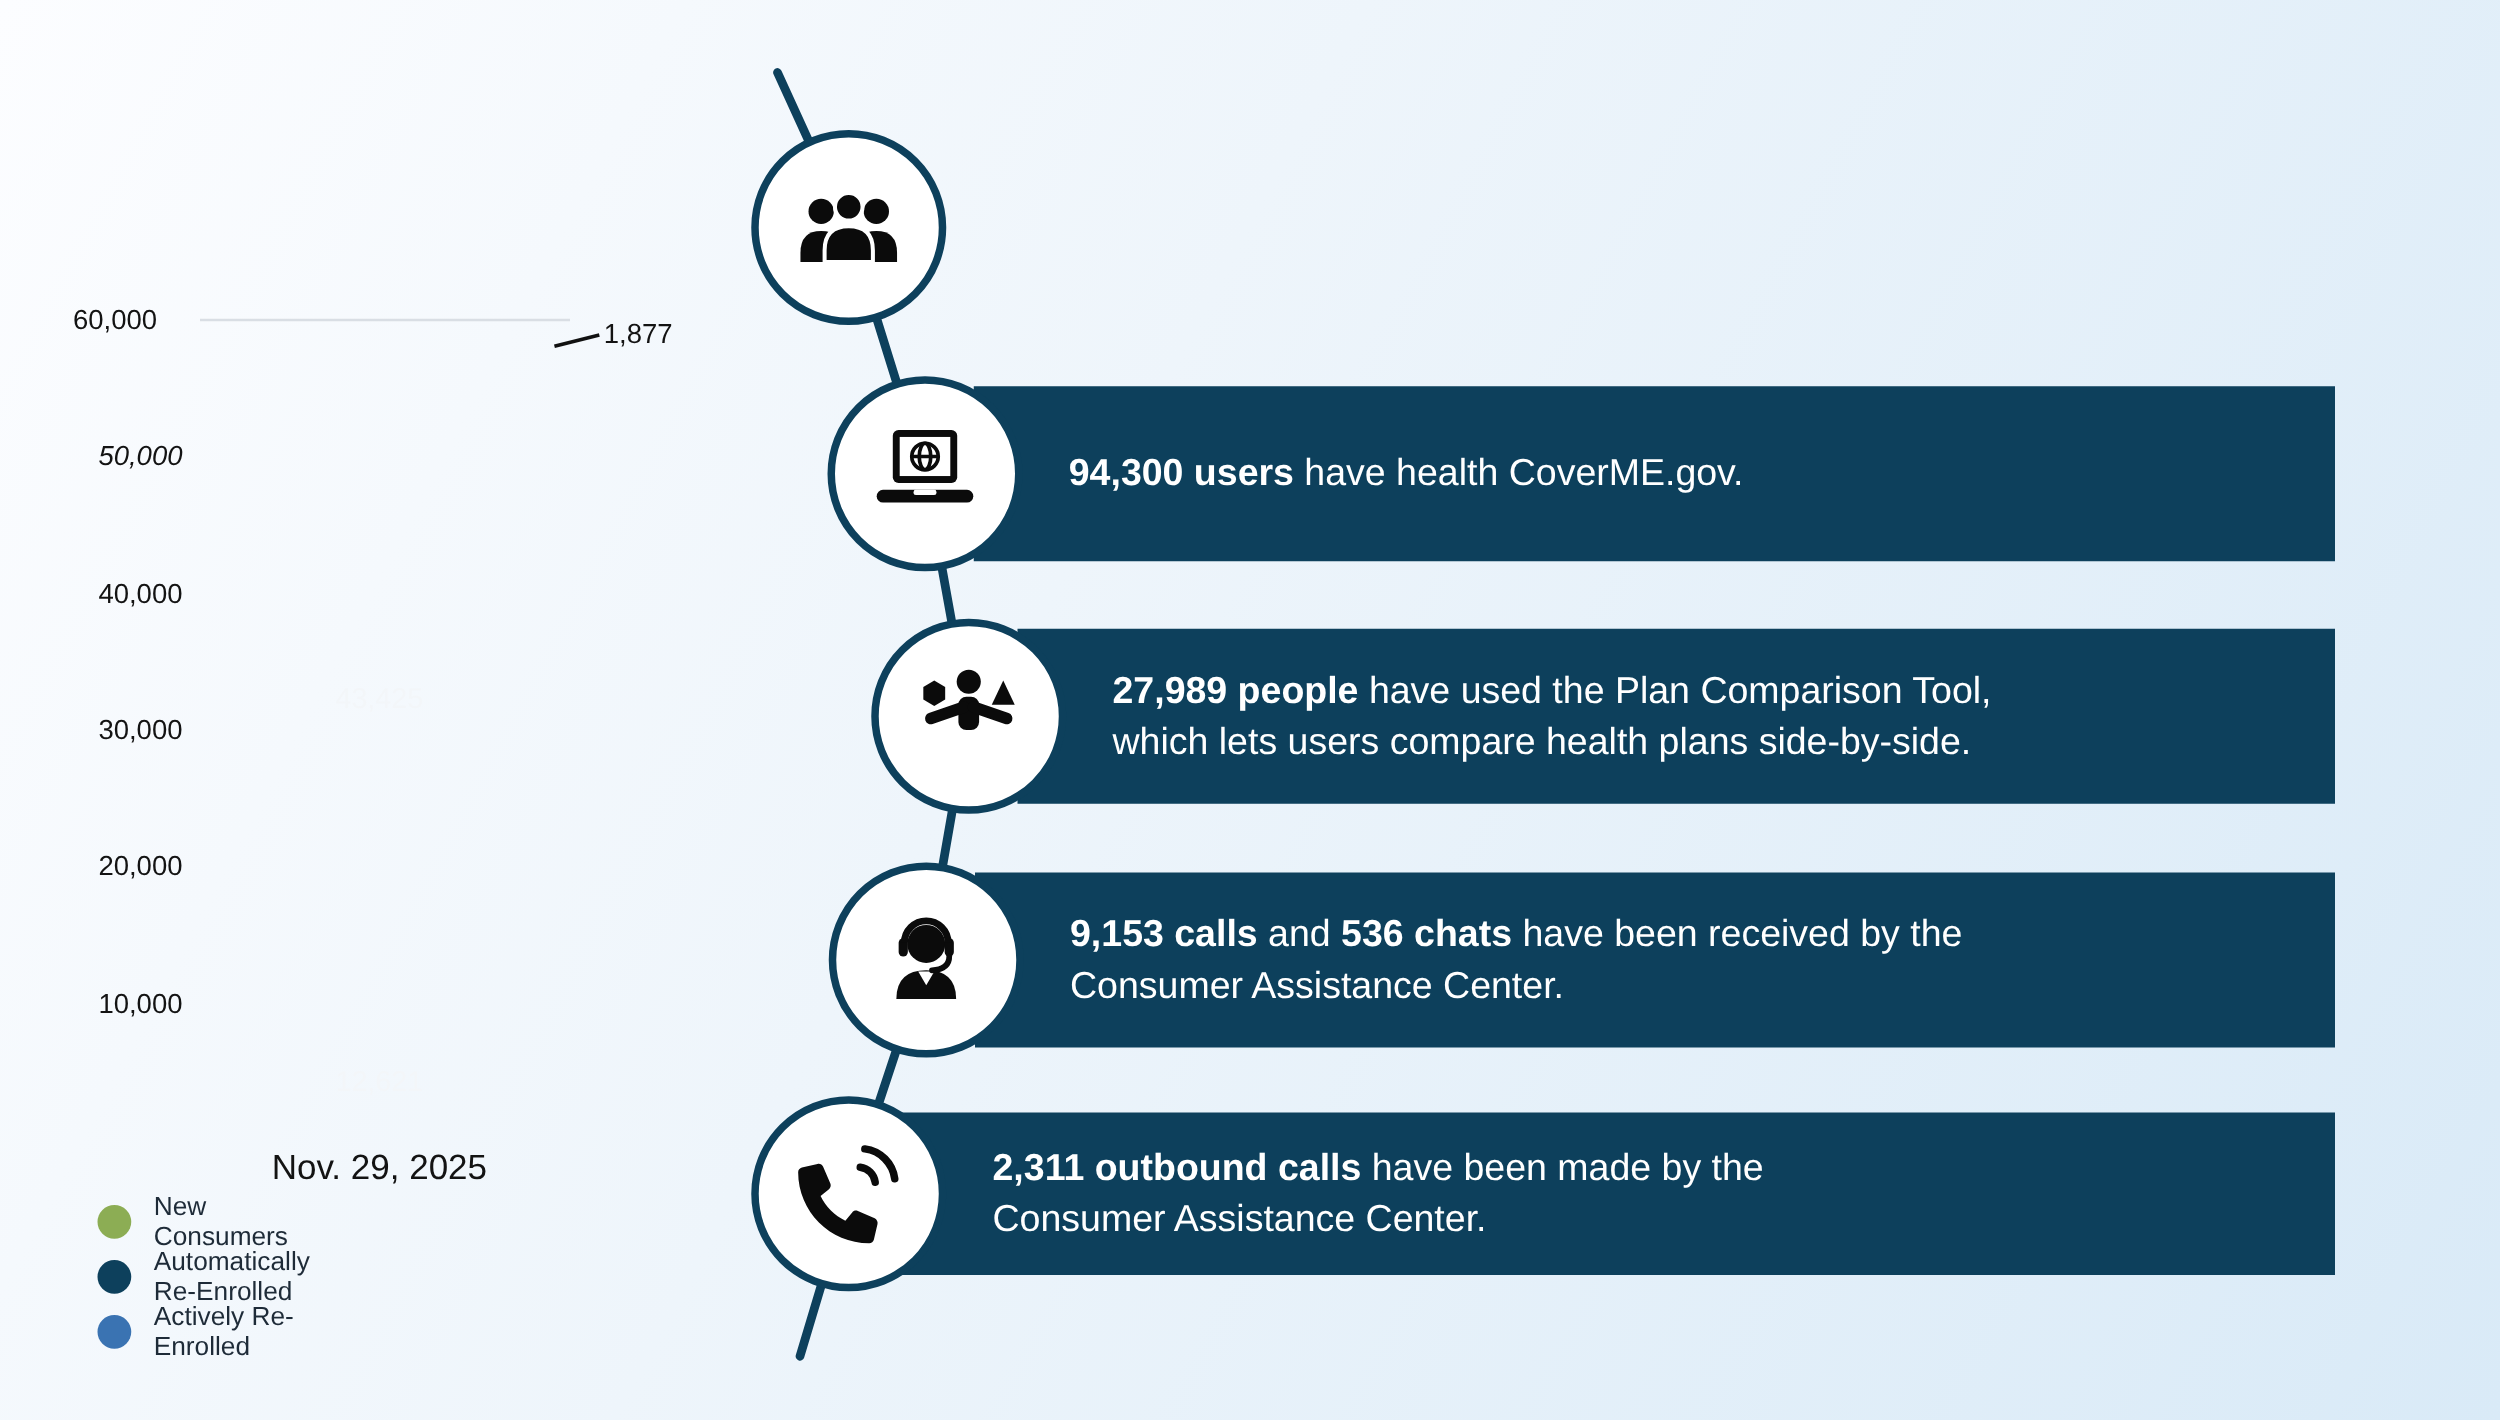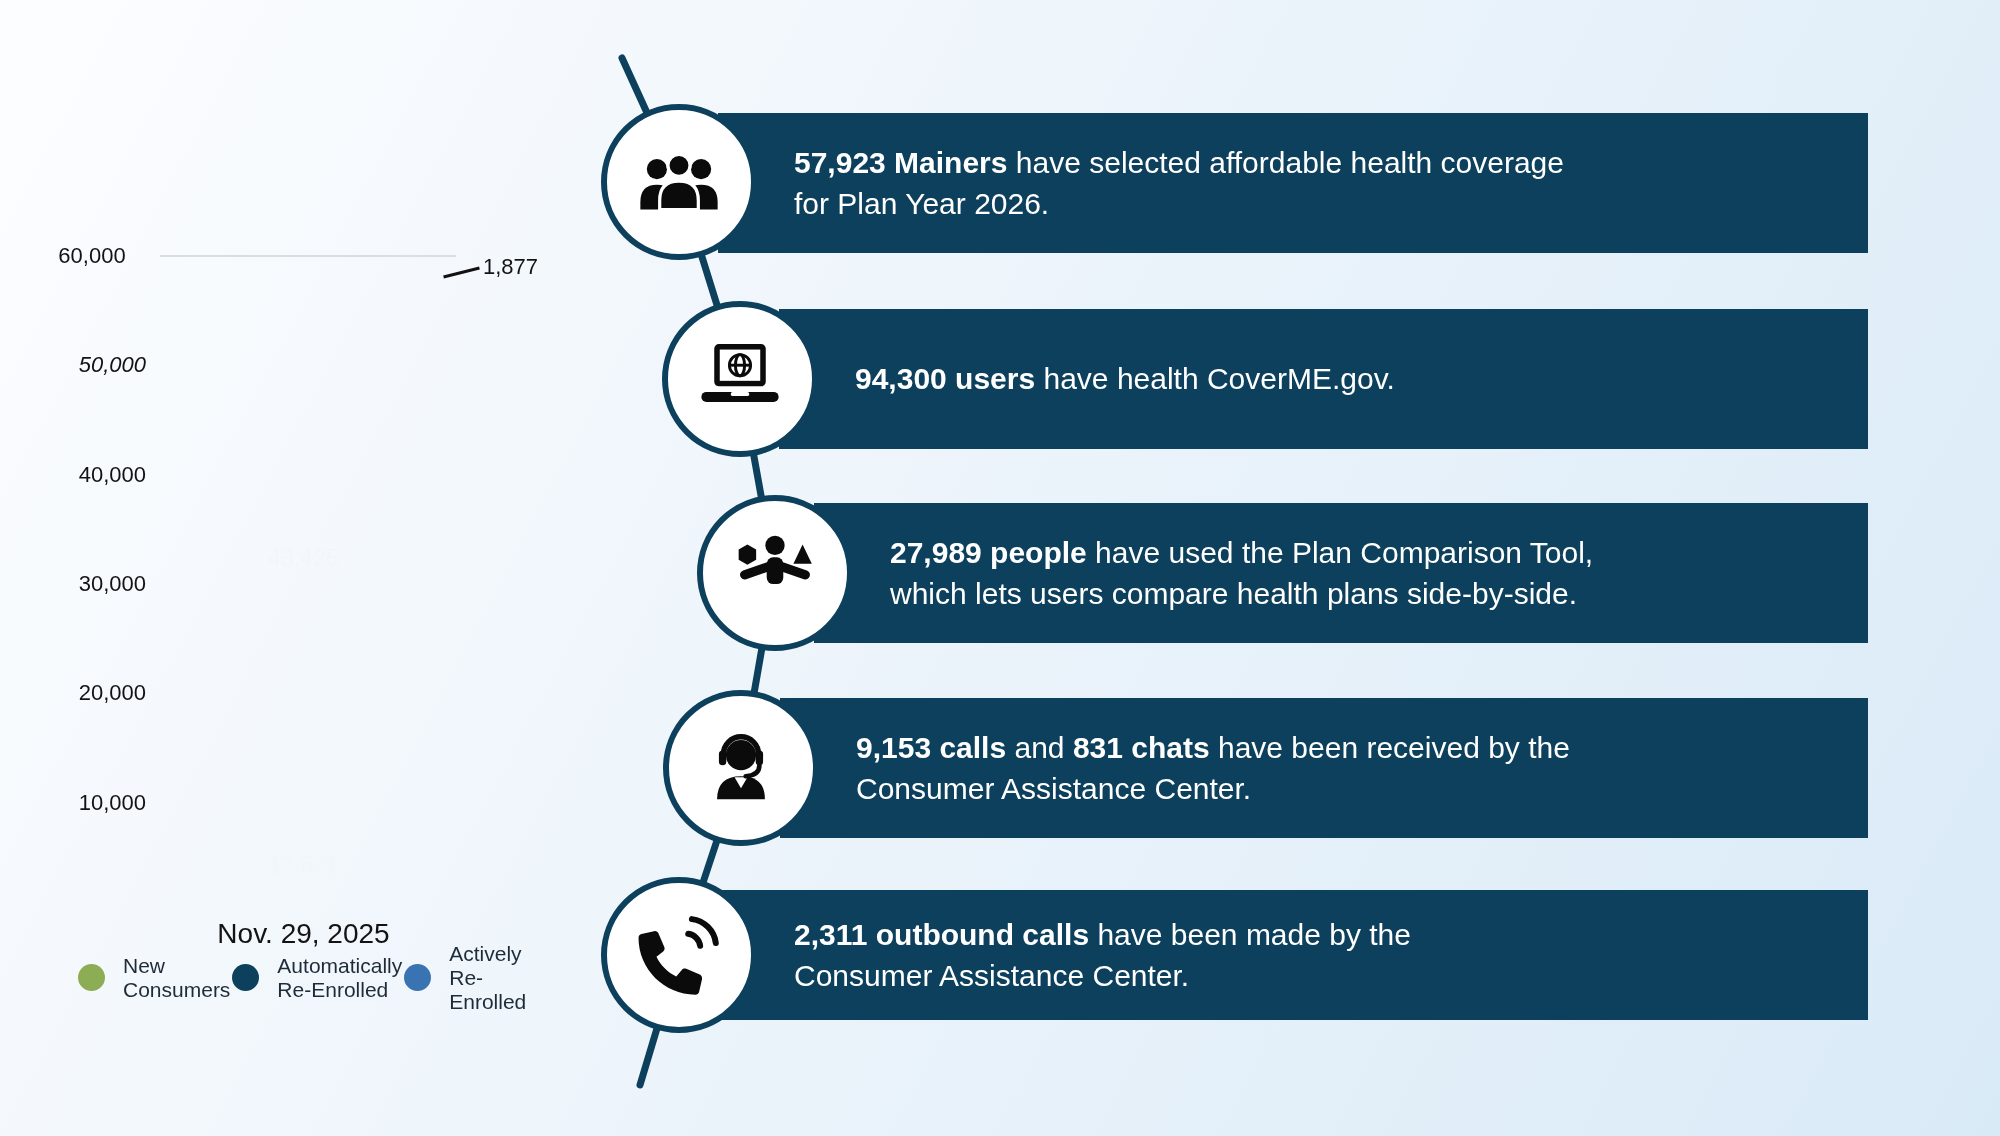--- a/index.html
+++ b/index.html
@@ -40,21 +40,21 @@
   }
   .callout-label{
     position:absolute; left:483px; top:254px; font-size:22px; color:#131313;
   }
   .xlabel{
     position:absolute; left:162px; top:918px; width:283px;
     text-align:center; font-size:28px; color:#131313;
   }
 
   
-  .legend{ position:absolute; left:78px; top:962px; display:flex; flex-direction:row; gap:2px; }
+  .legend{ position:absolute; left:78px; top:962px; display:flex; flex-direction:column; gap:13px; }
   .legend-row{ display:flex; align-items:center; gap:18px; height:31px; }
   .legend-dot{ width:27px; height:27px; border-radius:50%; flex:0 0 auto; }
   .legend-label{ font-size:21px; color:#1e2b38; }
 
   
   .timeline-svg{ position:absolute; inset:0; pointer-events:none; }
   .banner{
     position:absolute; right:132px; background:#0D405C;
     display:flex; align-items:center; padding-left:76px;
   }
@@ -114,33 +114,29 @@
           <span class="legend-dot" style="background: rgb(58, 115, 178);"></span>
           <span class="legend-label">Actively Re-Enrolled</span>
         </div>
       </div>
   </div>
 
   <svg class="timeline-svg" width="2000" height="1136" viewBox="0 0 2000 1136">
     <path d="M622 58 L679 183 L740 379 L775 573 L741 768 L679 955 L640 1085" fill="none" stroke="#0D405C" stroke-width="7" stroke-linecap="round" stroke-linejoin="round"></path>
   </svg>
 
-  <div class="banner row1">
-    <p class="banner-text"><span class="b">57,923 Mainers</span><span> have selected affordable health coverage
-for Plan Year 2026.</span></p>
-  </div>
   <div class="banner row2">
     <p class="banner-text"><span class="b">94,300 users</span><span> have health CoverME.gov.</span></p>
   </div>
   <div class="banner row3">
     <p class="banner-text"><span class="b">27,989 people</span><span> have used the Plan Comparison Tool,
 which lets users compare health plans side-by-side.</span></p>
   </div>
   <div class="banner row4">
-    <p class="banner-text"><span class="b">9,153 calls</span><span> and </span><span class="b">831 chats</span><span> have been received by the
+    <p class="banner-text"><span class="b">9,153 calls</span><span> and </span><span class="b">536 chats</span><span> have been received by the
 Consumer Assistance Center.</span></p>
   </div>
   <div class="banner row5">
     <p class="banner-text"><span class="b">2,311 outbound calls</span><span> have been made by the
 Consumer Assistance Center.</span></p>
   </div>
 
   <div class="circle c1">
     <svg viewBox="0 0 100 100">
       <g fill="#0b0b0b">

